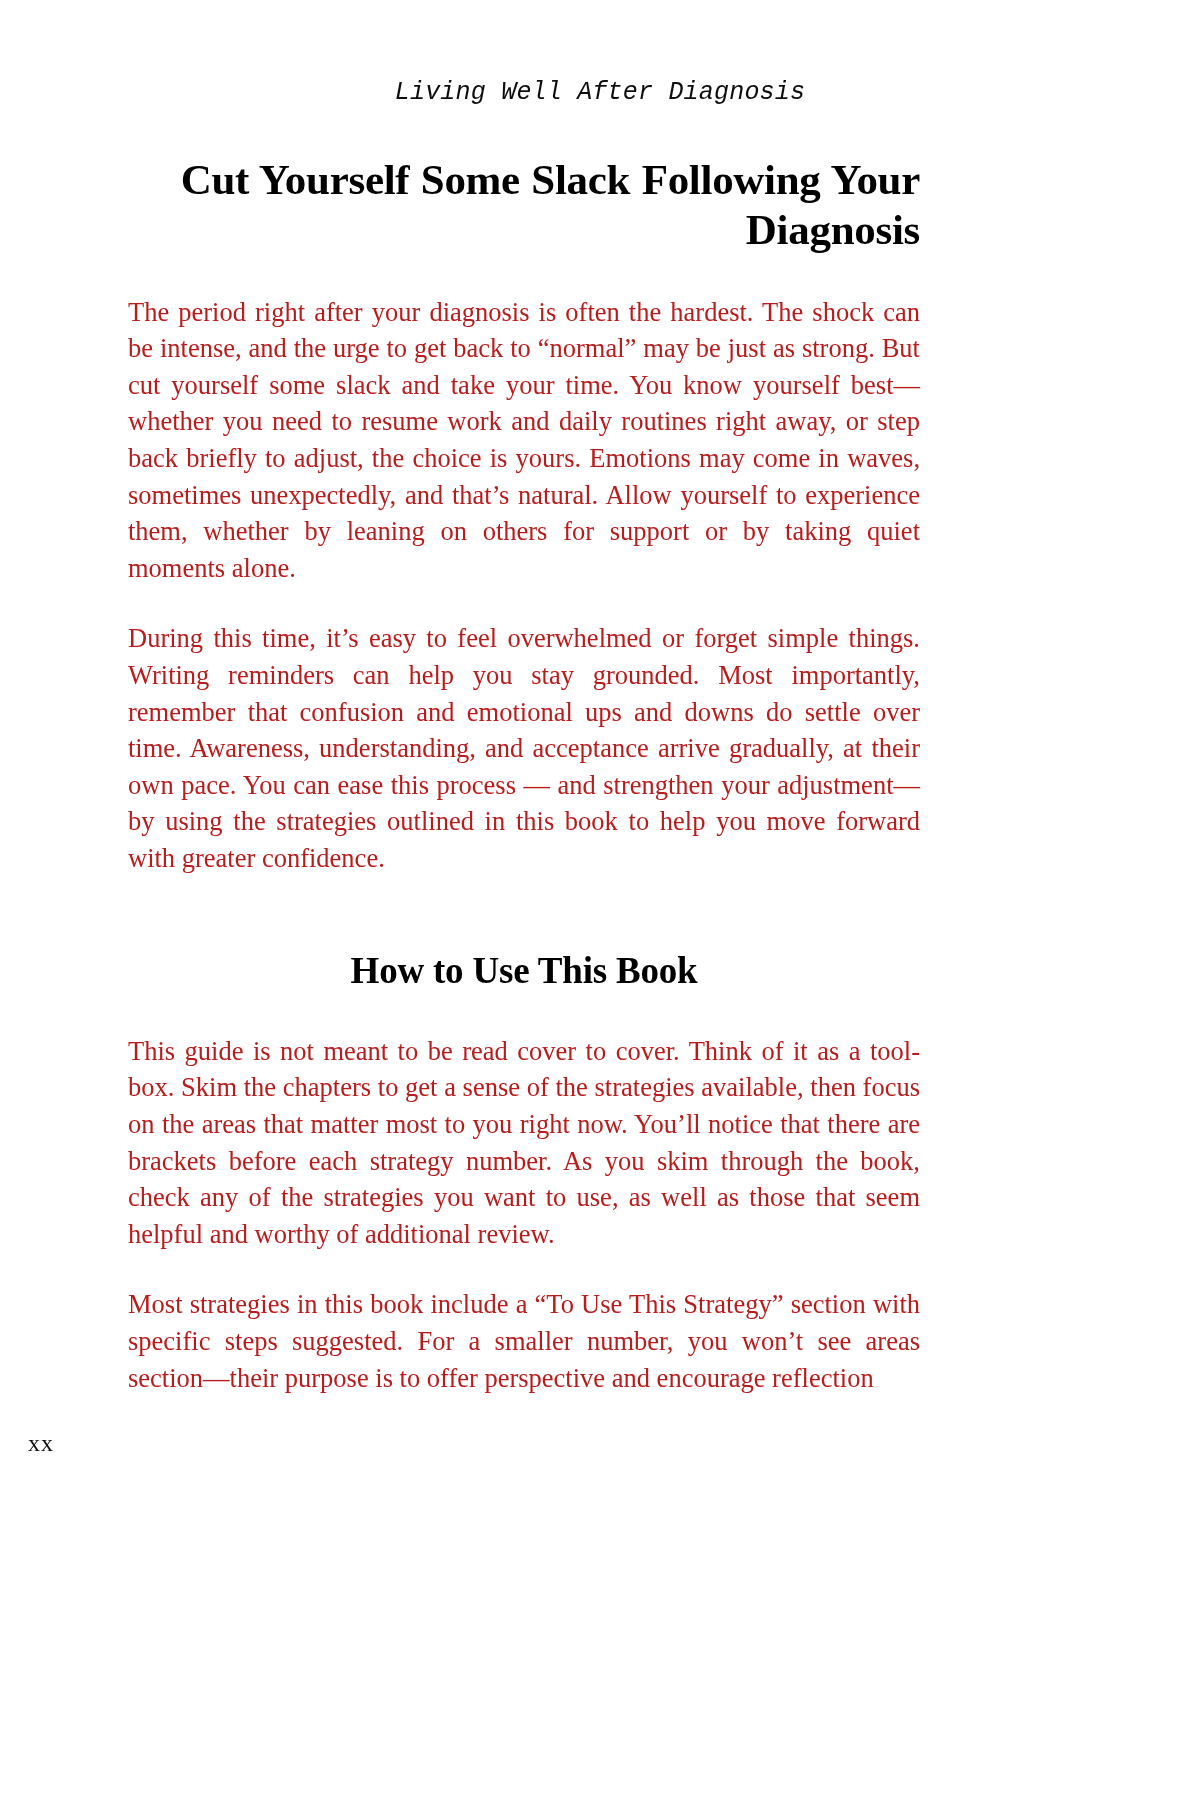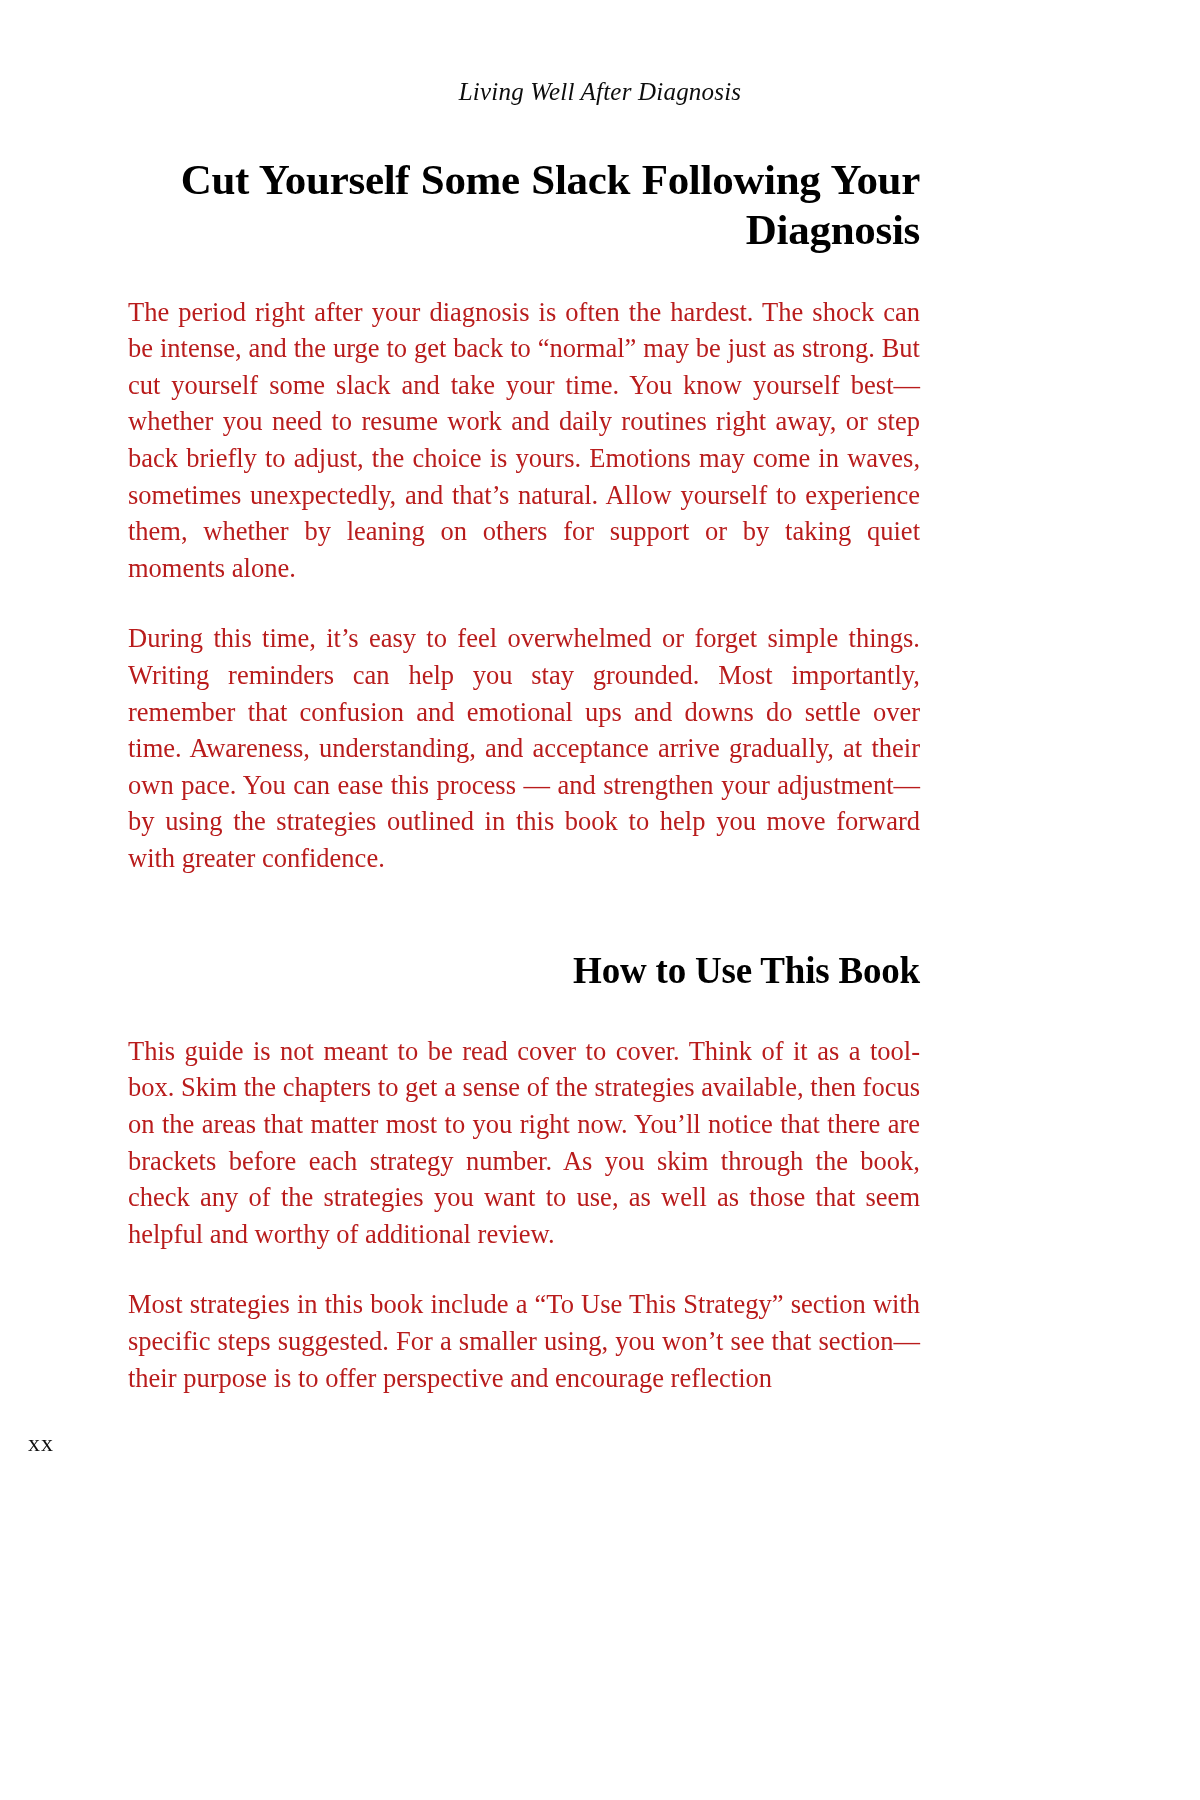--- a/index.html
+++ b/index.html
@@ -14,21 +14,21 @@
     background: #ffffff;
     overflow: hidden;
     box-sizing: border-box;
   }
   .running-header {
     position: absolute;
     top: 78px;
     left: 0;
     width: 1200px;
     text-align: center;
-    font-family: Liberation Serif, serif;
+    font-family: Liberation Mono, monospace;
     font-style: italic;
     font-size: 25px;
     color: #0d0d0d;
     letter-spacing: 0.2px;
   }
   .content {
     position: absolute;
     top: 155px;
     left: 128px;
     width: 792px;
@@ -45,21 +45,21 @@
     text-align: right;
   }
   h2.section-title {
     font-family: "Liberation Serif", "DejaVu Serif", serif;
     font-weight: bold;
     font-size: 37px;
     line-height: 1.2;
     color: #000000;
     margin: 0;
     letter-spacing: -0.2px;
-    text-align: right;
+    text-align: center;
   }
   p.body-par {
     font-family: "Liberation Serif", "DejaVu Serif", serif;
     font-size: 26.5px;
     line-height: 36.6px;
     color: #b91c1c;
     text-align: justify;
     text-justify: inter-word;
     margin: 0;
     hyphens: none;
@@ -104,19 +104,19 @@
     <div class="spacer-before-h2"></div>
 
     <h2 class="section-title">How to Use This Book</h2>
 
     <div class="spacer-h2-to-body"></div>
 
     <p class="body-par">This guide is not meant to be read cover to cover. Think of it as a tool-box. Skim the chapters to get a sense of the strategies available, then focus on the areas that matter most to you right now. You’ll notice that there are brackets before each strategy number. As you skim through the book, check any of the strategies you want to use, as well as those that seem helpful and worthy of additional review.</p>
 
     <div class="spacer-par"></div>
 
-    <p class="body-par">Most strategies in this book include a “To Use This Strategy” section with specific steps suggested. For a smaller using, you won’t see that section—their purpose is to offer perspective and encourage reflection</p>
+    <p class="body-par">Most strategies in this book include a “To Use This Strategy” section with specific steps suggested. For a smaller number, you won’t see areas section—their purpose is to offer perspective and encourage reflection</p>
 
   </div>
 
   <div class="folio">xx</div>
 
 </div>
 
 </body></html>

